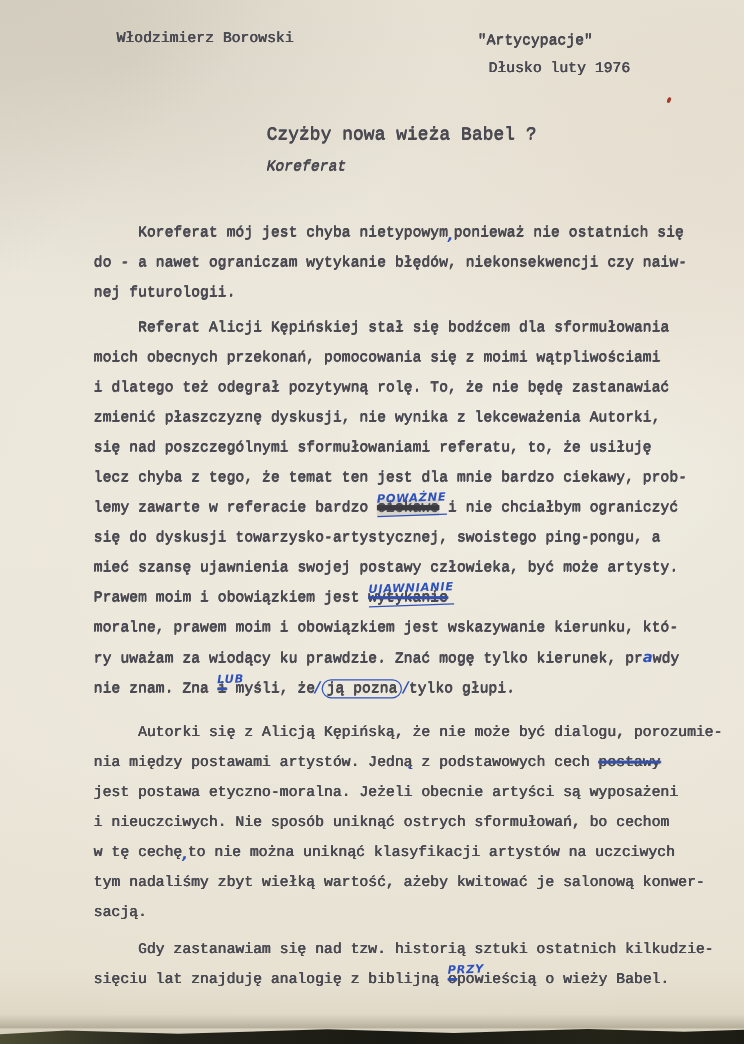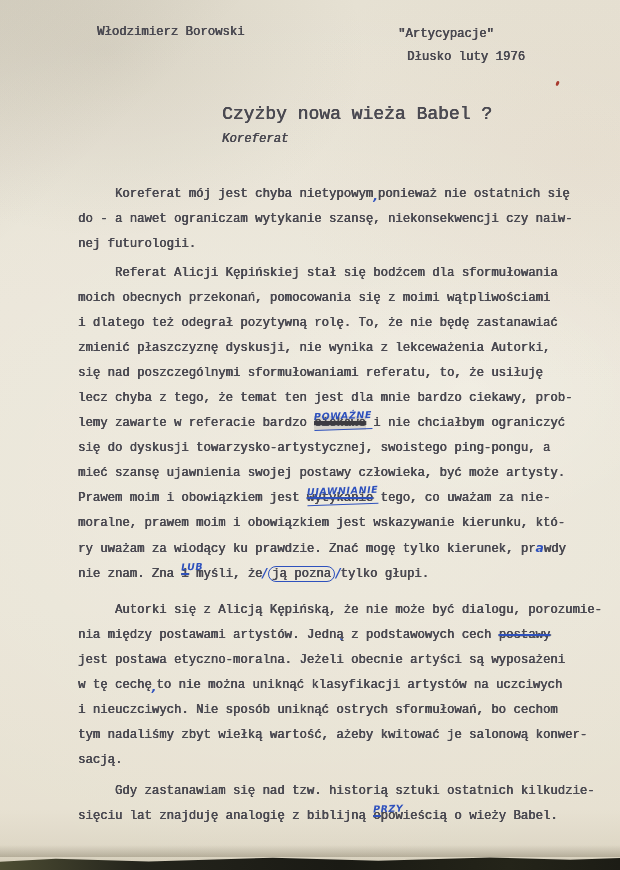--- a/index.html
+++ b/index.html
@@ -14,21 +14,21 @@
       radial-gradient(900px 650px at 45% 55%, rgba(255,255,250,0.20), transparent 75%),
       linear-gradient(135deg, rgba(95,88,70,0.10), transparent 16%),
       linear-gradient(180deg, #e6e1d3 0%, #eae5d8 35%, #e9e4d6 70%, #e6e0d0 93%, #dcd5c3 98%, #cfc7b2 100%);
     color:#4b4a52;
     padding-left:47px;
   }
   .typed{ text-shadow:0.4px 0 currentColor, 0 0.3px currentColor; }
   .hdr-author{position:absolute;left:97px;top:25px;font-size:12.3px;}
   .hdr-right{position:absolute;left:398px;top:23px;font-size:12.3px;line-height:23px;}
   .hdr-right .line2{padding-left:9px;}
-  .doc-title{position:absolute;left:222px;top:104px;font-size:18px;}
+  .doc-title{position:absolute;left:222px;top:104px;font-size:15px;}
   .doc-subtitle{position:absolute;left:222px;top:132px;font-size:12.3px;font-style:italic;}
   .body-area{position:absolute;left:0;top:0;width:620px;height:870px;}
   .para{position:absolute;left:78px;right:14px;font-size:12.3px;}
   .line{white-space:pre;height:25px;line-height:25px;position:relative;}
   .line span{position:relative;margin-top:31px;}
   .strike-dark{
     text-decoration:line-through;
     text-decoration-thickness:4px;
     text-decoration-color:rgba(58,56,62,0.85);
     background:rgba(70,68,75,0.14);
@@ -79,44 +79,44 @@
     <div class="typed">"Artycypacje"</div>
     <div class="typed line2">Dłusko luty 1976</div>
   </div>
 
   <div class="doc-title typed">Czyżby nowa wieża Babel ?</div>
   <div class="doc-subtitle typed">Koreferat</div>
 
   <div class="body-area" id="doc-body">
       <div class="para" style="top: 182px;">
         <div class="line"><span class="typed">     Koreferat mój jest chyba nietypowym</span><span class="hand-low">,</span><span class="typed">ponieważ nie ostatnich się</span></div>
-        <div class="line"><span class="typed">do - a nawet ograniczam wytykanie szansę, niekonsekwencji czy naiw-</span></div>
+        <div class="line"><span class="typed">do - a nawet ograniczam wytykanie błędów, niekonsekwencji czy naiw-</span></div>
         <div class="line"><span class="typed">nej futurologii.</span></div>
       </div>
       <div class="para" style="top: 261px;">
         <div class="line"><span class="typed">     Referat Alicji Kępińskiej stał się bodźcem dla sformułowania</span></div>
         <div class="line"><span class="typed">moich obecnych przekonań, pomocowania się z moimi wątpliwościami</span></div>
         <div class="line"><span class="typed">i dlatego też odegrał pozytywną rolę. To, że nie będę zastanawiać</span></div>
         <div class="line"><span class="typed">zmienić płaszczyznę dyskusji, nie wynika z lekceważenia Autorki,</span></div>
         <div class="line"><span class="typed">się nad poszczególnymi sformułowaniami referatu, to, że usiłuję</span></div>
         <div class="line"><span class="typed">lecz chyba z tego, że temat ten jest dla mnie bardzo ciekawy, prob-</span></div>
         <div class="line"><span class="typed">lemy zawarte w referacie bardzo </span><span class="typed strike-dark">ciekawe<i class="above ul">POWAŻNE</i></span><span class="typed"> i nie chciałbym ograniczyć</span></div>
         <div class="line"><span class="typed">się do dyskusji towarzysko-artystycznej, swoistego ping-pongu, a</span></div>
         <div class="line"><span class="typed">mieć szansę ujawnienia swojej postawy człowieka, być może artysty.</span></div>
-        <div class="line"><span class="typed">Prawem moim i obowiązkiem jest </span><span class="typed strike-blue">wytykanie<i class="above ul">UJAWNIANIE</i></span><span class="typed"> tego, co uważam za nie-</span></div>
+        <div class="line"><span class="typed">Prawem moim i obowiązkiem jest </span><span class="typed strike-blue">wytykanie<i class="above ul">UJAWNIANIE</i></span></div>
         <div class="line"><span class="typed">moralne, prawem moim i obowiązkiem jest wskazywanie kierunku, któ-</span></div>
         <div class="line"><span class="typed">ry uważam za wiodący ku prawdzie. Znać mogę tylko kierunek, pr</span><span class="hand">a</span><span class="typed">wdy</span></div>
         <div class="line"><span class="typed">nie znam. Zna </span><span class="typed strike-blue">i<i class="above">LUB</i></span><span class="typed"> myśli, że</span><span class="hand">/</span><span class="typed circle">ją pozna</span><span class="hand">/</span><span class="typed">tylko głupi.</span></div>
       </div>
       <div class="para" style="top: 598px;">
         <div class="line"><span class="typed">     Autorki się z Alicją Kępińską, że nie może być dialogu, porozumie-</span></div>
         <div class="line"><span class="typed">nia między postawami artystów. Jedn</span><span class="typed">ą<i class="below">˛</i></span><span class="typed"> z podstawowych cech </span><span class="typed strike-blue">postawy</span></div>
         <div class="line"><span class="typed">jest postawa etyczno-moralna. Jeżeli obecnie artyści są wyposażeni</span></div>
+        <div class="line"><span class="typed">i nieuczciwych. Nie sposób uniknąć ostrych sformułowań, bo cechom</span></div>
         <div class="line"><span class="typed">w tę cechę</span><span class="hand-low">,</span><span class="typed">to nie można uniknąć klasyfikacji artystów na uczciwych</span></div>
-        <div class="line"><span class="typed">i nieuczciwych. Nie sposób uniknąć ostrych sformułowań, bo cechom</span></div>
         <div class="line"><span class="typed">tym nadaliśmy zbyt wiełką wartość, ażeby kwitować je salonową konwer-</span></div>
         <div class="line"><span class="typed">sacją.</span></div>
       </div>
       <div class="para" style="top: 779px;">
         <div class="line"><span class="typed">     Gdy zastanawiam się nad tzw. historią sztuki ostatnich kilkudzie-</span></div>
         <div class="line"><span class="typed">sięciu lat znajduję analogię z biblijną </span><span class="typed strike-blue">o<i class="above">PRZY</i></span><span class="typed">powieścią o wieży Babel.</span></div>
       </div>
     </div>
 
   <div class="red-speck"></div>

